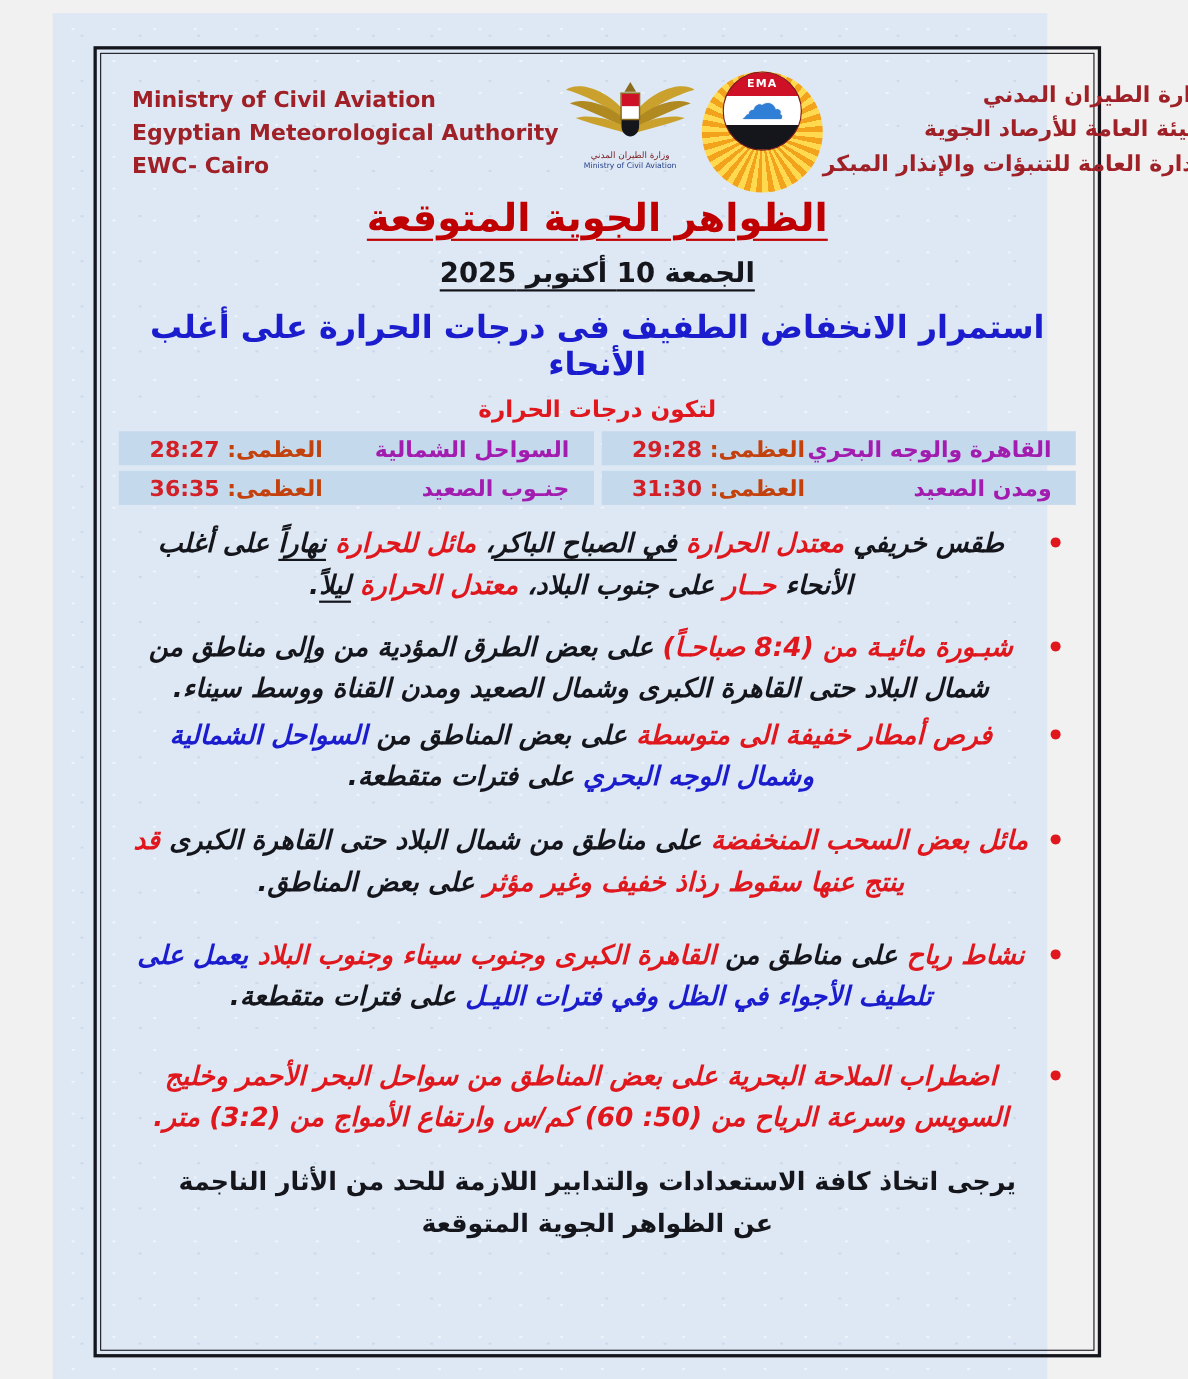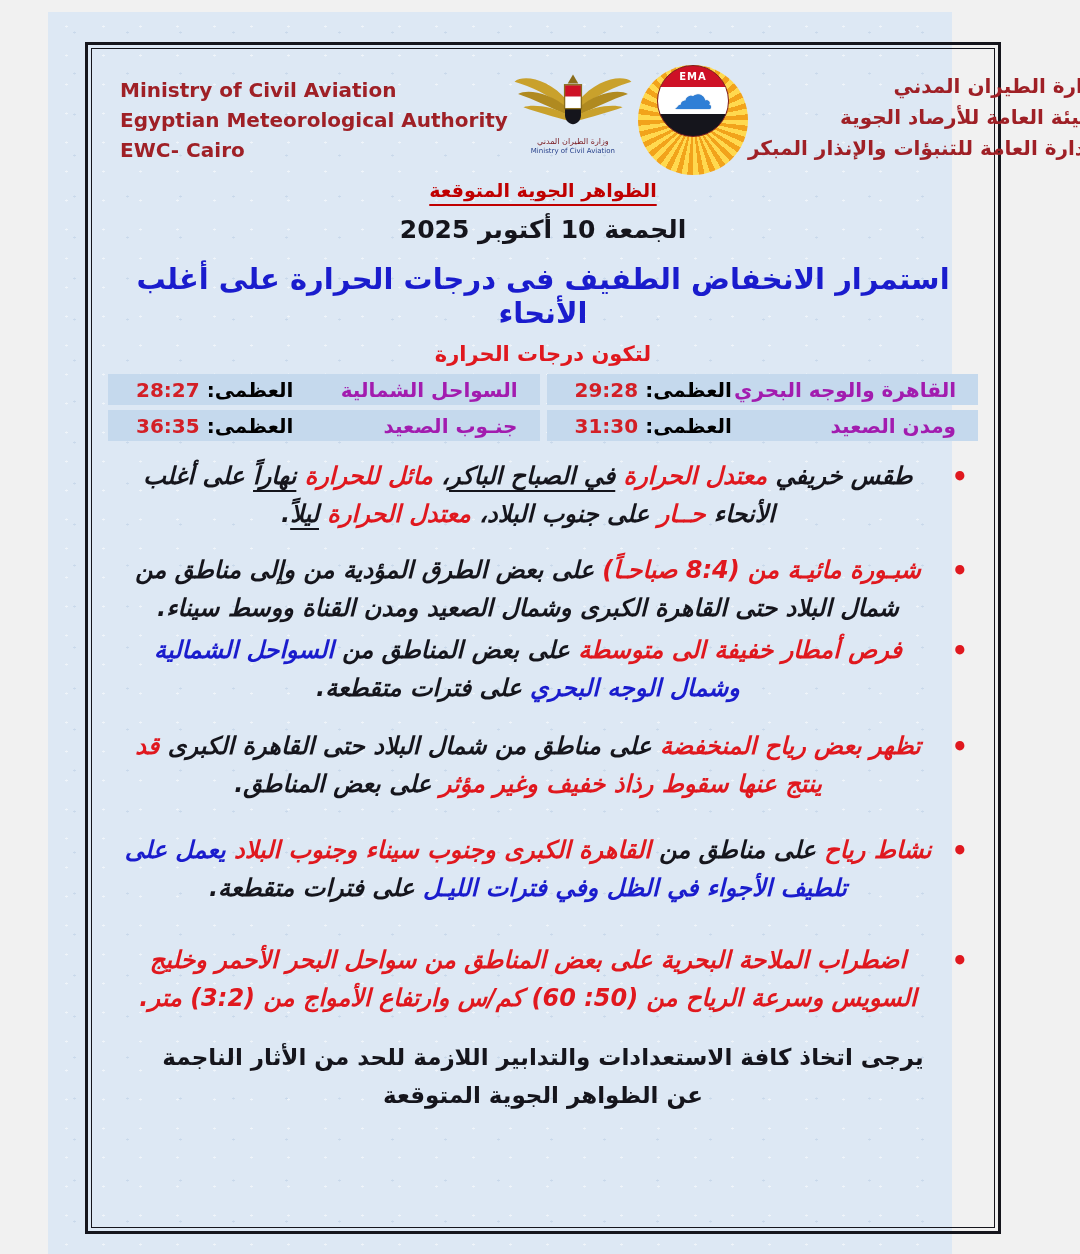--- a/index.html
+++ b/index.html
@@ -41,38 +41,38 @@
   .ema-core {
     width:72px; height:72px; border-radius:50%; overflow:hidden;
     background:linear-gradient(180deg,#ce1126 0 30%,#ffffff 30% 68%,#15151c 68% 100%);
     text-align:center; border:1px solid #7a1a20;
   }
   .ema-core .ema-txt { color:#ffffff; font-size:10px; font-weight:bold; letter-spacing:1px;
                        margin-top:5px; }
   .ema-core .ema-cloud { color:#2f7fd6; font-size:40px; line-height:30px;
                          text-shadow:0 0 1px #1b5fa8; margin-top:-2px; }
   
-  .title { text-align:center; color:#c00000; font-weight:bold; font-size:19px; margin-top:4px;
+  .title { text-align:center; color:#c00000; font-weight:bold; font-size:35px; margin-top:4px;
            text-decoration:underline; text-decoration-thickness:2px; text-underline-offset:7px;
            direction:rtl; }
   .date  { text-align:center; color:#15151c; font-weight:bold; font-size:25px; margin-top:14px;
-           text-decoration-thickness:2px; text-underline-offset:7px;
+           text-decoration:underline; text-decoration-thickness:2px; text-underline-offset:7px;
            direction:rtl; }
   .headline { text-align:center; color:#1a1ccd; font-weight:bold; font-size:29px;
               margin-top:18px; direction:rtl; }
   .subtitle { text-align:center; color:#e0181e; font-weight:bold; font-size:21px;
               margin-top:12px; direction:rtl; }
   
   .t-table { margin-top:8px; }
   .t-row { display:flex; direction:rtl; gap:7px; margin-bottom:5px; }
   .t-cell { flex:1; background:#c5d9ed; height:31px; display:flex; align-items:center;
             justify-content:space-between; padding:0 22px 0 28px; font-weight:bold;
             font-size:20px; direction:rtl; }
   .t-region { color:#a21caf; }
-  .t-temp .t-lbl { color:#000000; }
+  .t-temp .t-lbl { color:#c2410c; }
   .t-temp .t-val { color:#d31f26; }
   
   .bullets { margin-top:16px; padding:0 2px; }
   .bullet { position:relative; direction:rtl; text-align:center; font-weight:bold;
             font-size:24px; line-height:38px; padding:0 36px 0 6px; margin-bottom:18px;font-style:italic; }
   .bullet::before { content:"•"; color:#e0181e; position:absolute; right:8px; top:1px;
                     font-size:26px; }
   .b2 { margin-bottom:4px; } .b3 { margin-bottom:20px; } .b4 { margin-bottom:28px; }
   .b5 { margin-bottom:34px; } .b6 { margin-bottom:6px; }
   .seg-black { color:#15151c; }
@@ -157,21 +157,21 @@
               <span class="t-region">جنـوب الصعيد</span>
               <span class="t-temp"><span class="t-lbl">العظمى: </span><bdi dir="ltr" class="t-val">36:35</bdi></span>
             </div>
           </div>
         </div>
 
         <div class="bullets">
           <div class="bullet b1"><span class="seg-black">طقس خريفي </span><span class="seg-red">معتدل الحرارة </span><span class="seg-black seg-u">في الصباح الباكر</span><span class="seg-black">، </span><span class="seg-red">مائل للحرارة </span><span class="seg-black seg-u">نهاراً</span><span class="seg-black"> على أغلب الأنحاء </span><span class="seg-red">حــار </span><span class="seg-black">على جنوب البلاد، </span><span class="seg-red">معتدل الحرارة </span><span class="seg-black seg-u">ليلاً</span><span class="seg-black">.</span></div>
           <div class="bullet b2"><span class="seg-red">شبـورة مائيـة من (8:4 صباحـاً) </span><span class="seg-black">على بعض الطرق المؤدية من وإلى مناطق من شمال البلاد حتى القاهرة الكبرى وشمال الصعيد ومدن القناة ووسط سيناء.</span></div>
           <div class="bullet b3"><span class="seg-red">فرص أمطار خفيفة الى متوسطة </span><span class="seg-black">على بعض المناطق من </span><span class="seg-blue">السواحل الشمالية وشمال الوجه البحري </span><span class="seg-black">على فترات متقطعة.</span></div>
-          <div class="bullet b4"><span class="seg-red">تظهر بعض رياح المنخفضة </span><span class="seg-black">على مناطق من شمال البلاد حتى القاهرة الكبرى </span><span class="seg-red">قد ينتج عنها سقوط رذاذ خفيف وغير مؤثر </span><span class="seg-black">على بعض المناطق.</span></div>
+          <div class="bullet b4"><span class="seg-red">مائل بعض السحب المنخفضة </span><span class="seg-black">على مناطق من شمال البلاد حتى القاهرة الكبرى </span><span class="seg-red">قد ينتج عنها سقوط رذاذ خفيف وغير مؤثر </span><span class="seg-black">على بعض المناطق.</span></div>
           <div class="bullet b5"><span class="seg-red">نشاط رياح </span><span class="seg-black">على مناطق من </span><span class="seg-red">القاهرة الكبرى وجنوب سيناء وجنوب البلاد </span><span class="seg-blue">يعمل على تلطيف الأجواء في الظل وفي فترات الليـل </span><span class="seg-black">على فترات متقطعة.</span></div>
           <div class="bullet b6"><span class="seg-red">اضطراب الملاحة البحرية على بعض المناطق من سواحل البحر الأحمر وخليج السويس وسرعة الرياح من (50: 60) كم/س وارتفاع الأمواج من (3:2) متر.</span></div>
         </div>
 
         <div class="note">
           <div>يرجى اتخاذ كافة الاستعدادات والتدابير اللازمة للحد من الأثار الناجمة</div>
           <div>عن الظواهر الجوية المتوقعة</div>
         </div>
 
       </div>

